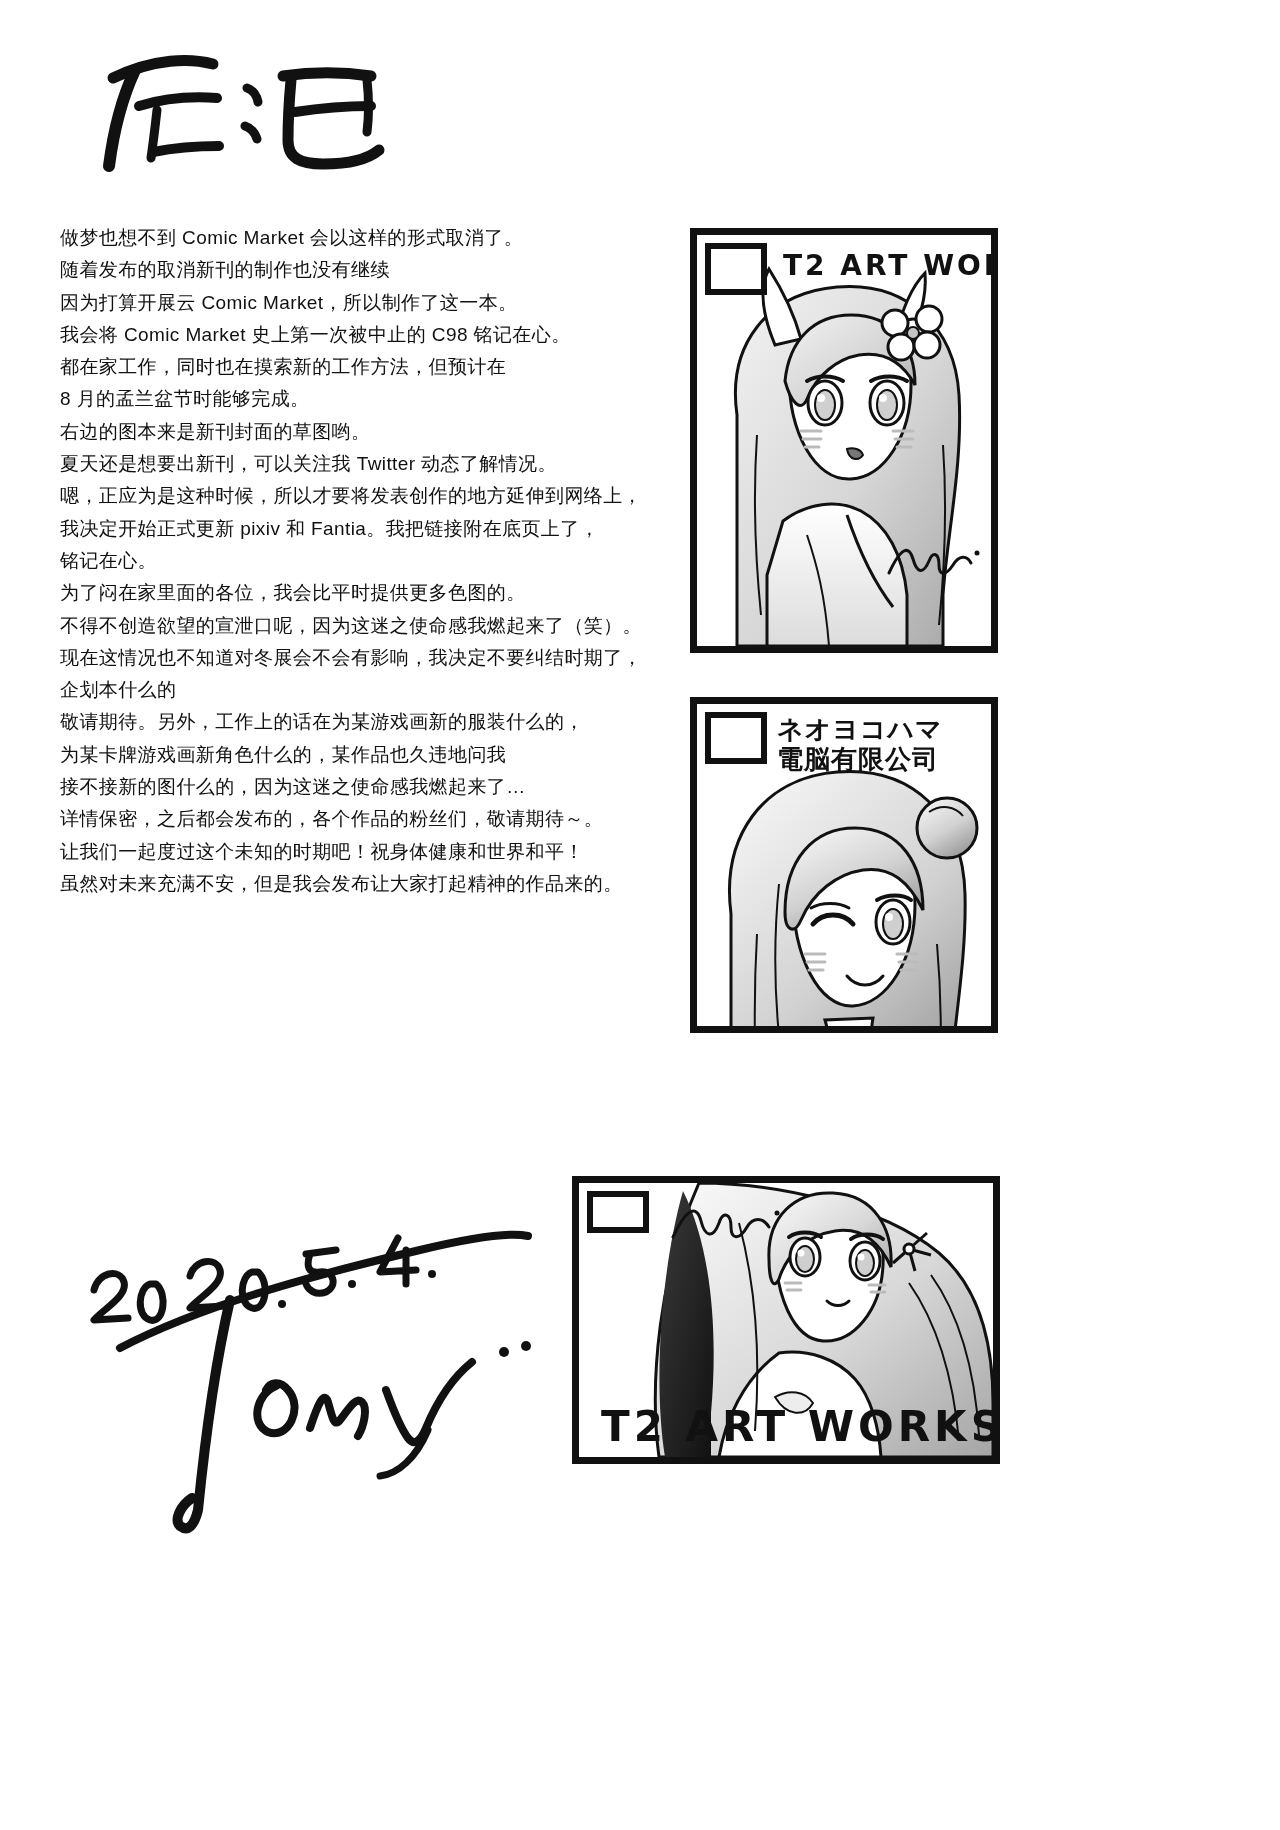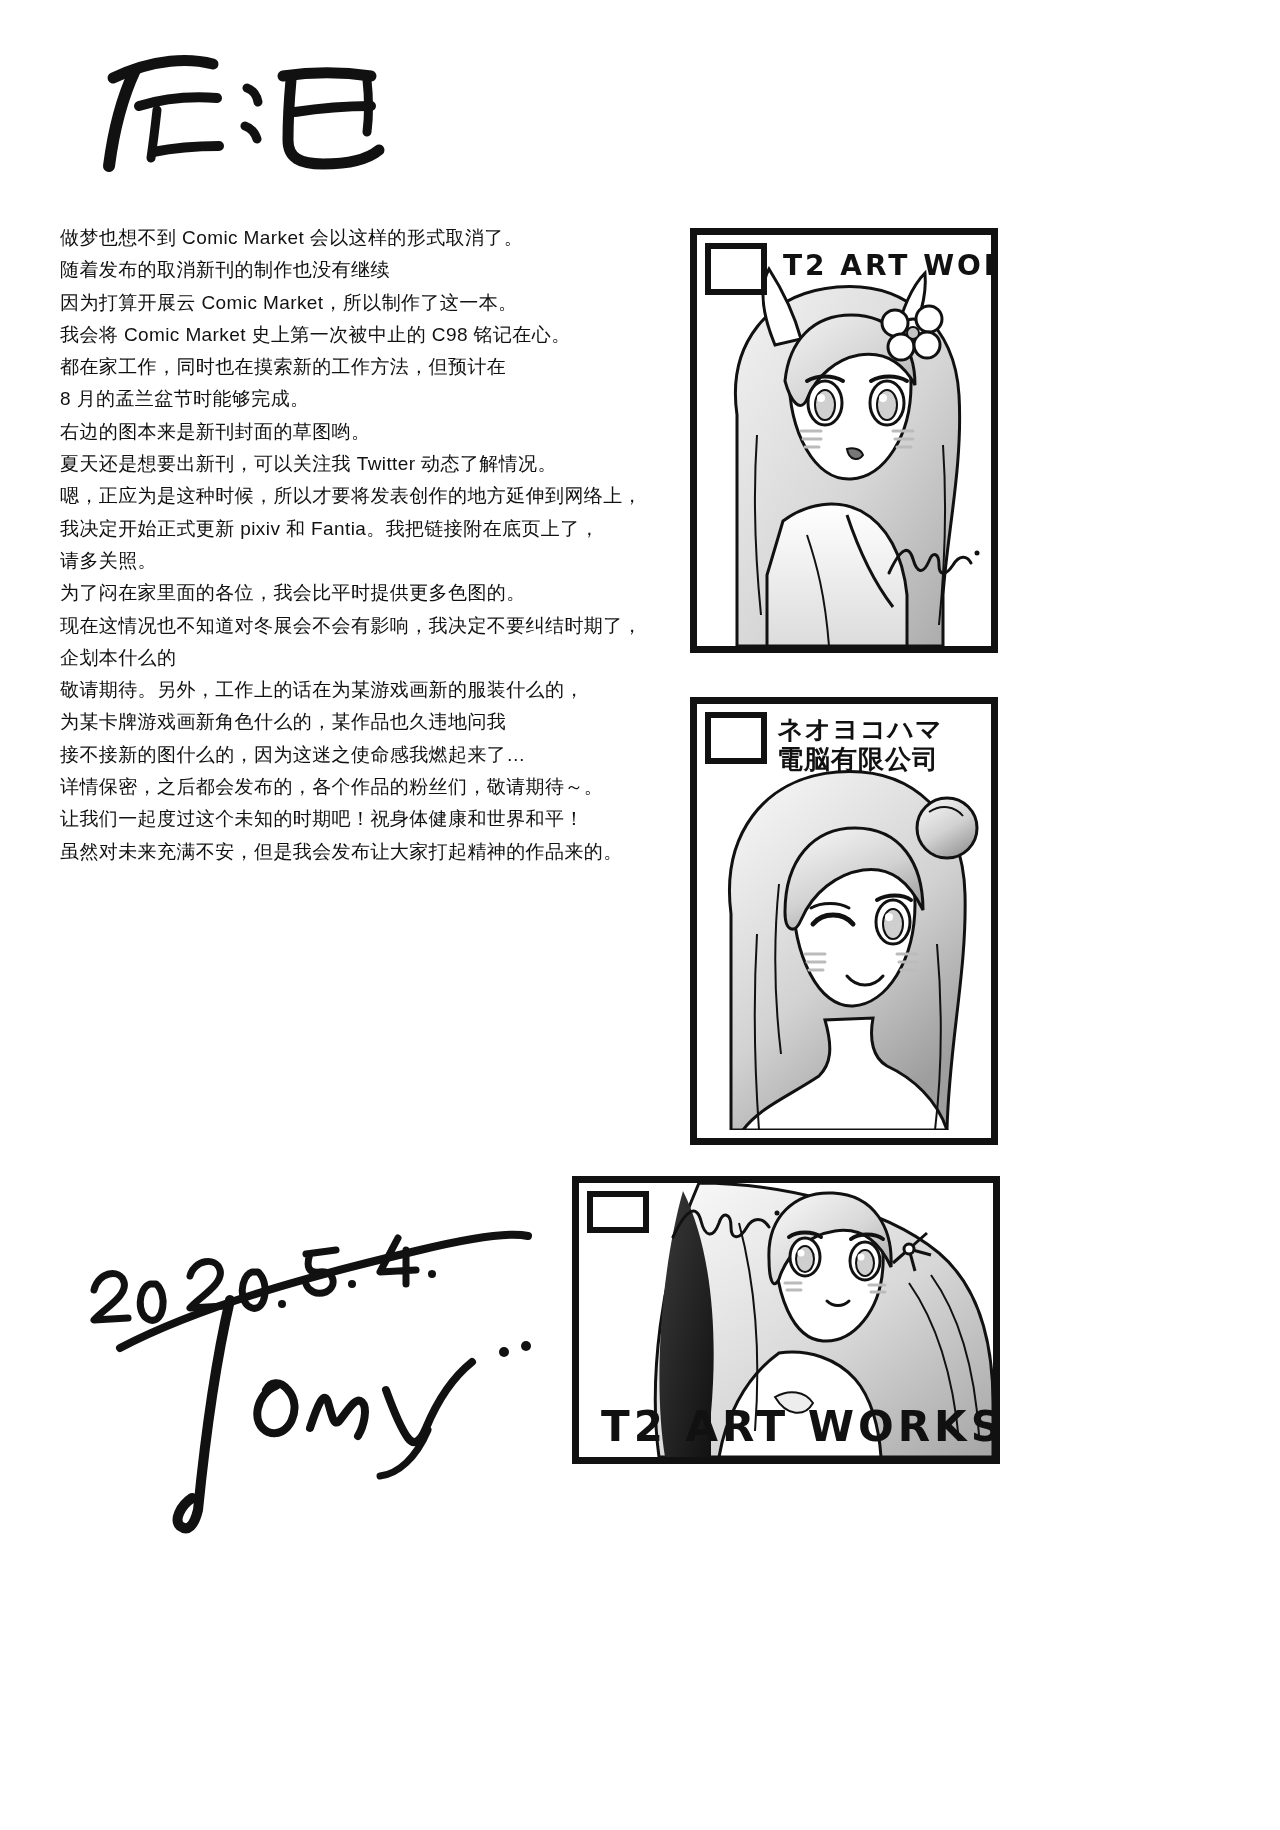--- a/index.html
+++ b/index.html
@@ -44,21 +44,21 @@
 
   
   .panel {
     position: absolute;
     box-sizing: border-box;
     border: 7px solid #111111;
     background: #ffffff;
     overflow: hidden;
   }
   .panel-1 { left: 690px; top: 228px; width: 308px; height: 425px; }
-  .panel-2 { left: 690px; top: 697px; width: 308px; height: 448px; }
+  .panel-2 { left: 690px; top: 697px; width: 308px; height: 336px; }
   .panel-3 { left: 572px; top: 1176px; width: 428px; height: 288px; }
 
   .panel-inner {
     position: absolute;
     inset: 0;
   }
 
   
   .notch {
     position: absolute;
@@ -147,22 +147,23 @@
   <p>做梦也想不到 Comic Market 会以这样的形式取消了。</p>
   <p>随着发布的取消新刊的制作也没有继续</p>
   <p>因为打算开展云 Comic Market，所以制作了这一本。</p>
   <p>我会将 Comic Market 史上第一次被中止的 C98 铭记在心。</p>
   <p>都在家工作，同时也在摸索新的工作方法，但预计在</p>
   <p>8 月的孟兰盆节时能够完成。</p>
   <p>右边的图本来是新刊封面的草图哟。</p>
   <p>夏天还是想要出新刊，可以关注我 Twitter 动态了解情况。</p>
   <p>嗯，正应为是这种时候，所以才要将发表创作的地方延伸到网络上，</p>
   <p>我决定开始正式更新 pixiv 和 Fantia。我把链接附在底页上了，</p>
-  <p>请多关照。</p>
+  <p>铭记在心。</p>
   <p>为了闷在家里面的各位，我会比平时提供更多色图的。</p>
+  <p>不得不创造欲望的宣泄口呢，因为这迷之使命感我燃起来了（笑）。</p>
   <p>现在这情况也不知道对冬展会不会有影响，我决定不要纠结时期了，</p>
   <p>企划本什么的</p>
   <p>敬请期待。另外，工作上的话在为某游戏画新的服装什么的，</p>
   <p>为某卡牌游戏画新角色什么的，某作品也久违地问我</p>
   <p>接不接新的图什么的，因为这迷之使命感我燃起来了…</p>
   <p>详情保密，之后都会发布的，各个作品的粉丝们，敬请期待～。</p>
   <p>让我们一起度过这个未知的时期吧！祝身体健康和世界和平！</p>
   <p>虽然对未来充满不安，但是我会发布让大家打起精神的作品来的。</p>
 </div>
 

